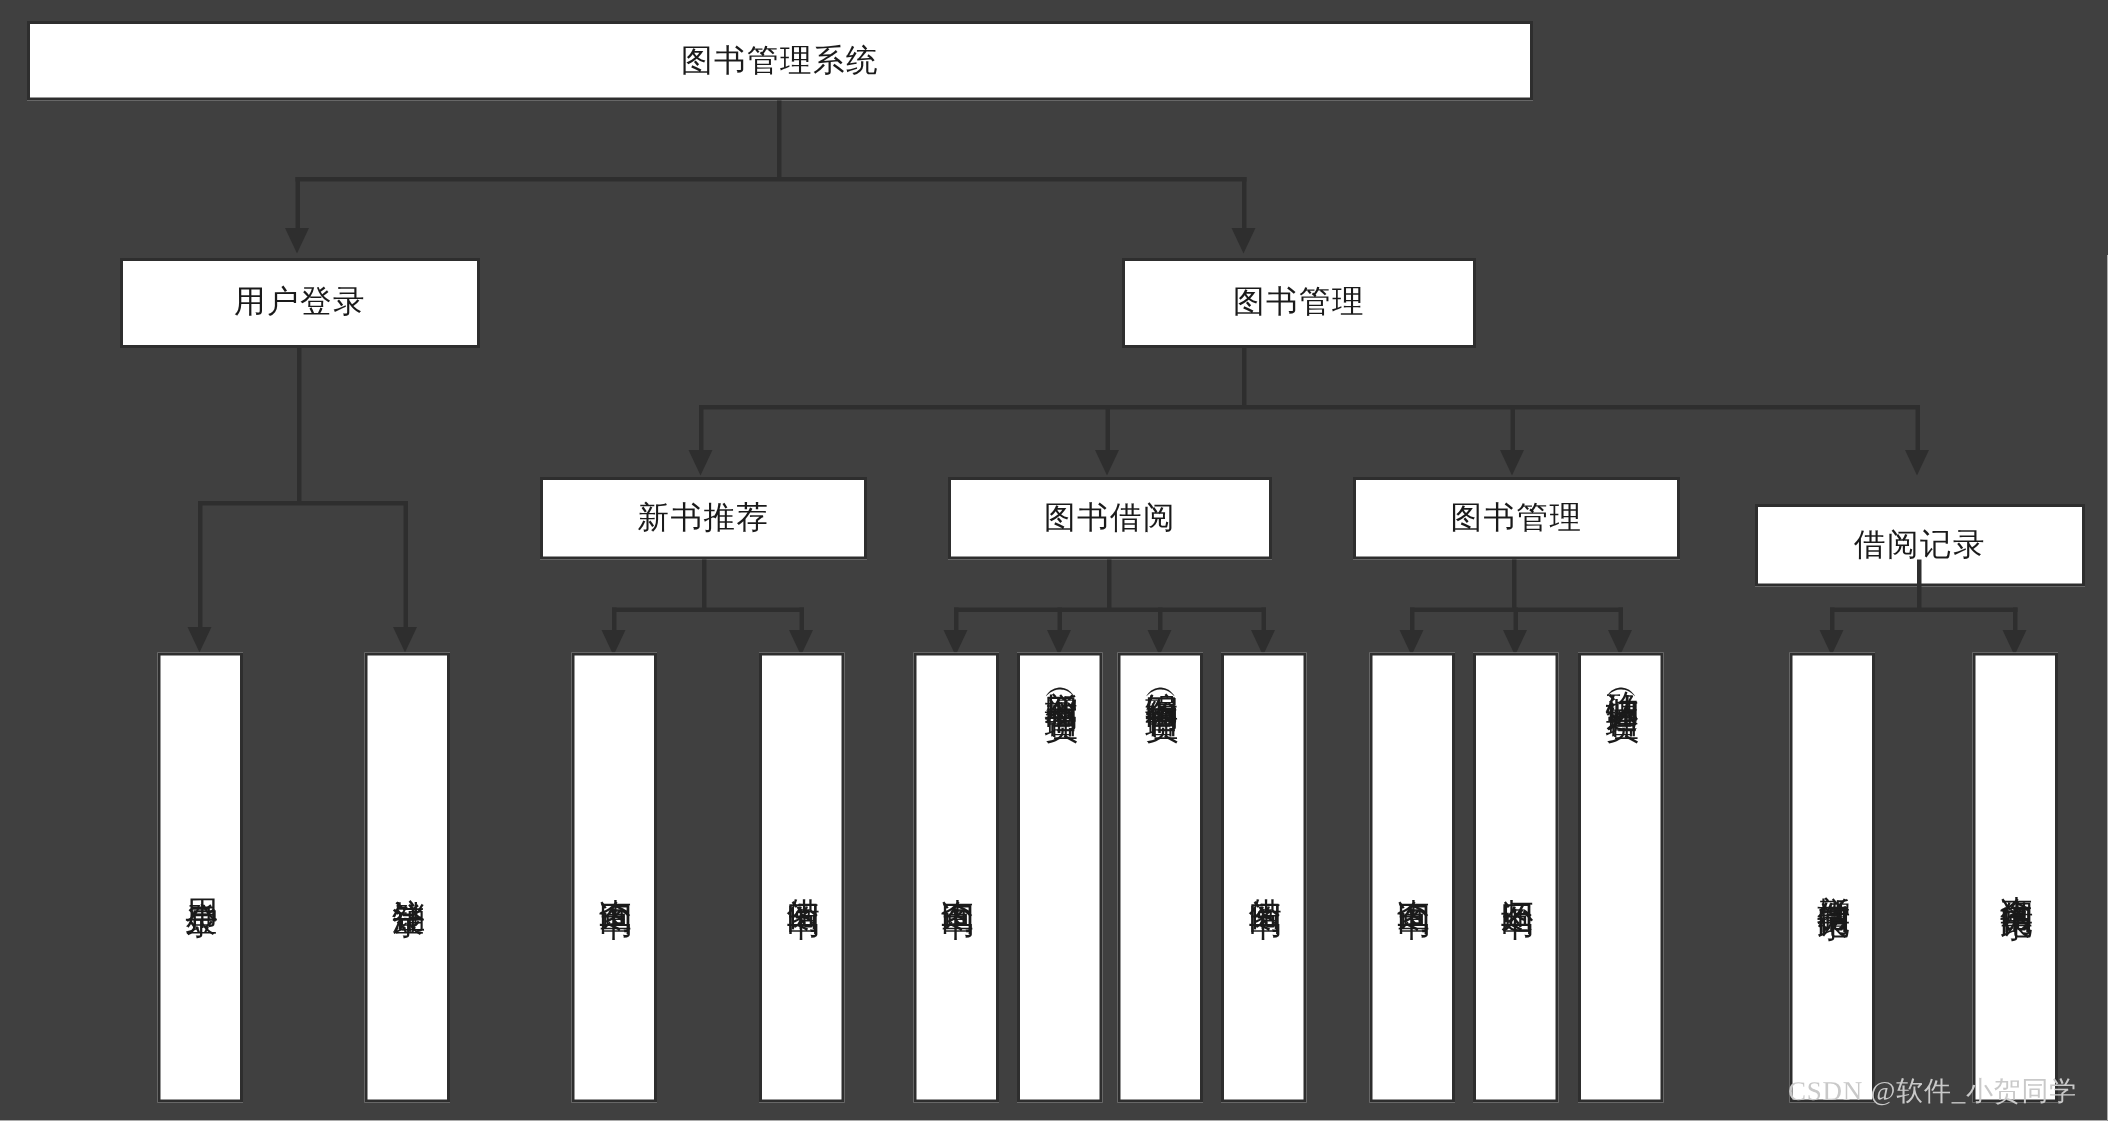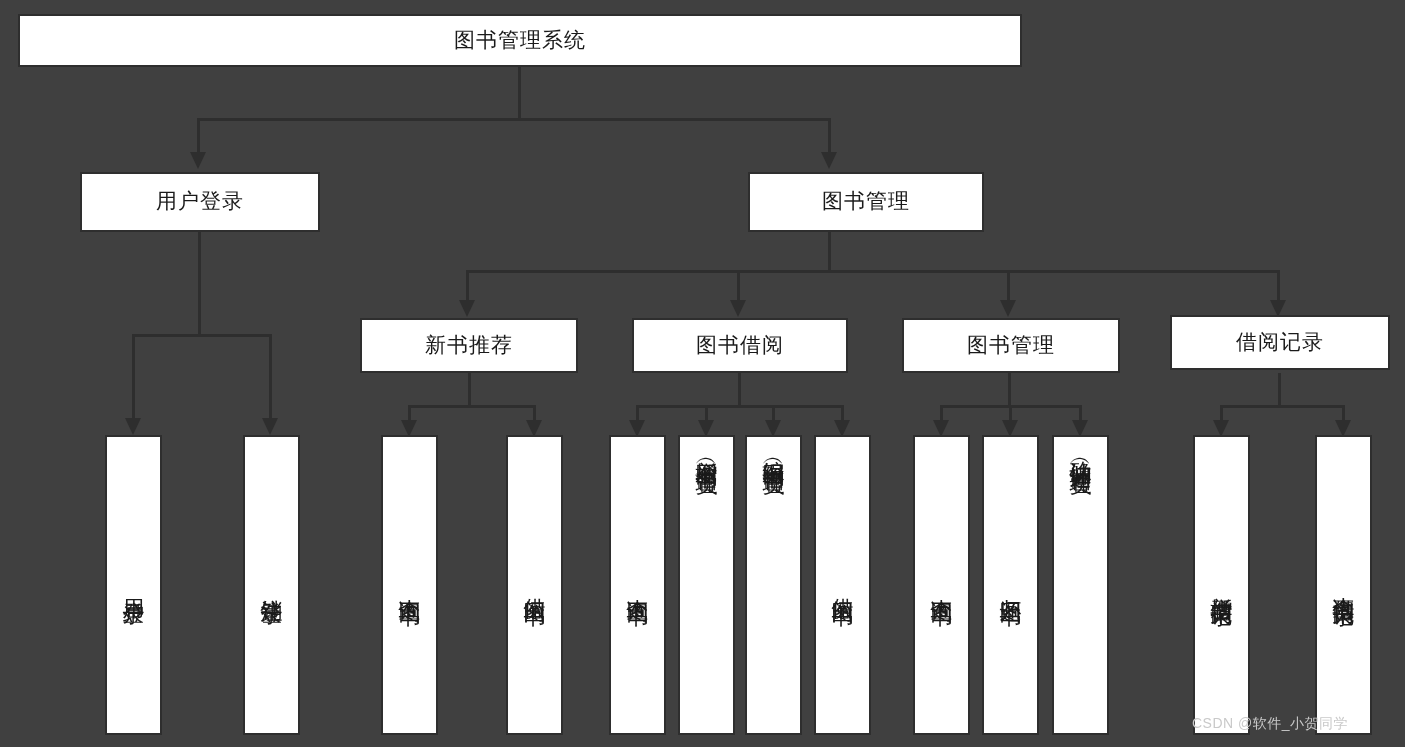--- a/index.html
+++ b/index.html
@@ -67,25 +67,25 @@
     position: absolute;
     width: 0;
     height: 0;
     border-left: 8px solid transparent;
     border-right: 8px solid transparent;
     border-top: 17px solid #2e2e2e;
   }
   
   #watermark {
     position: absolute;
-    font-size: 14px;
+    font-size: 18px;
     color: #c9c9c9;
     white-space: nowrap;
     letter-spacing: 0.5px;
-    font-family: Liberation Sans, sans-serif;
+    font-family: Liberation Serif, serif;
   }
 </style>
 </head>
 <body>
 
 <div id="diagram-canvas">
 
   <div class="node horiz" style="left:18px; top:14px; width:1004px; height:53px;">
     <span>图书管理系统</span>
   </div>
@@ -124,21 +124,21 @@
 
   <div class="node horiz" style="left:632px; top:318px; width:216px; height:55px;">
     <span>图书借阅</span>
   </div>
   <div class="node horiz" style="left:360px; top:318px; width:218px; height:55px;">
     <span>新书推荐</span>
   </div>
   <div class="node horiz" style="left:902px; top:318px; width:218px; height:55px;">
     <span>图书管理</span>
   </div>
-  <div class="node horiz" style="left:1170px; top:315px; width:220px; height:55px;">
+  <div class="node horiz" style="left:1170px; top:336px; width:220px; height:55px;">
     <span>借阅记录</span>
   </div>
 
   <div class="lineV" style="left:468px; top:373px; height:34px;"></div>
   <div class="lineH" style="left:408px; top:405px; width:128px;"></div>
   <div class="lineV" style="left:408px; top:405px; height:18px;"></div>
   <div class="lineV" style="left:533px; top:405px; height:18px;"></div>
   <div class="arrow" style="left:401px; top:420px;"></div>
   <div class="arrow" style="left:526px; top:420px;"></div>
 

